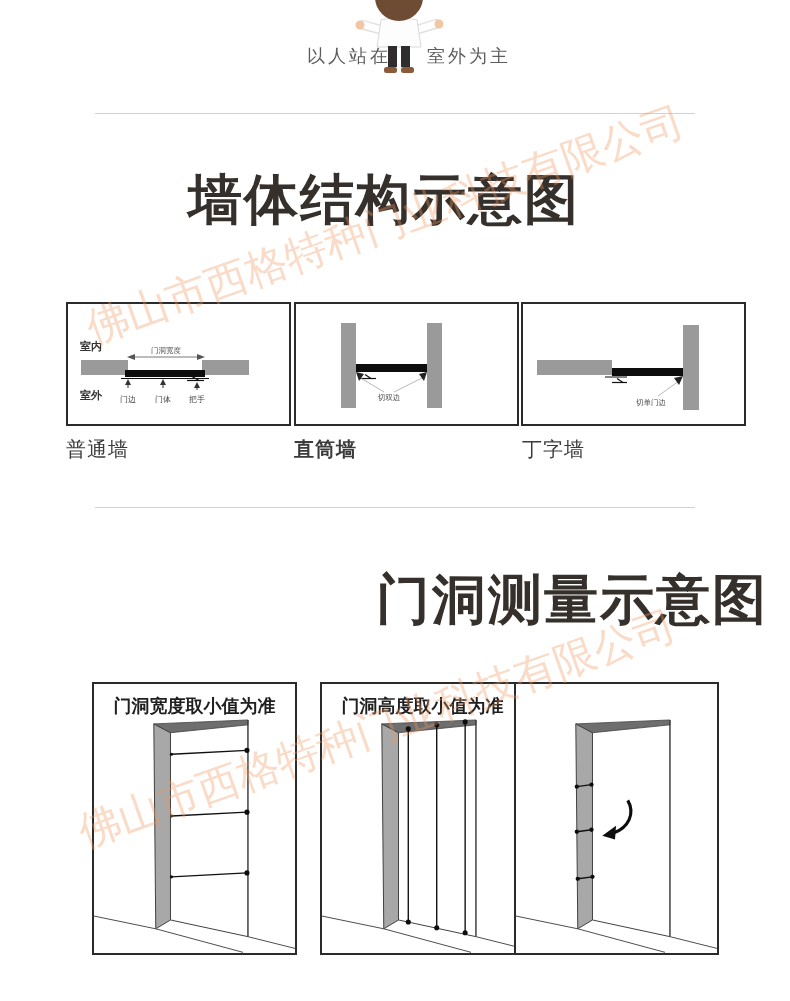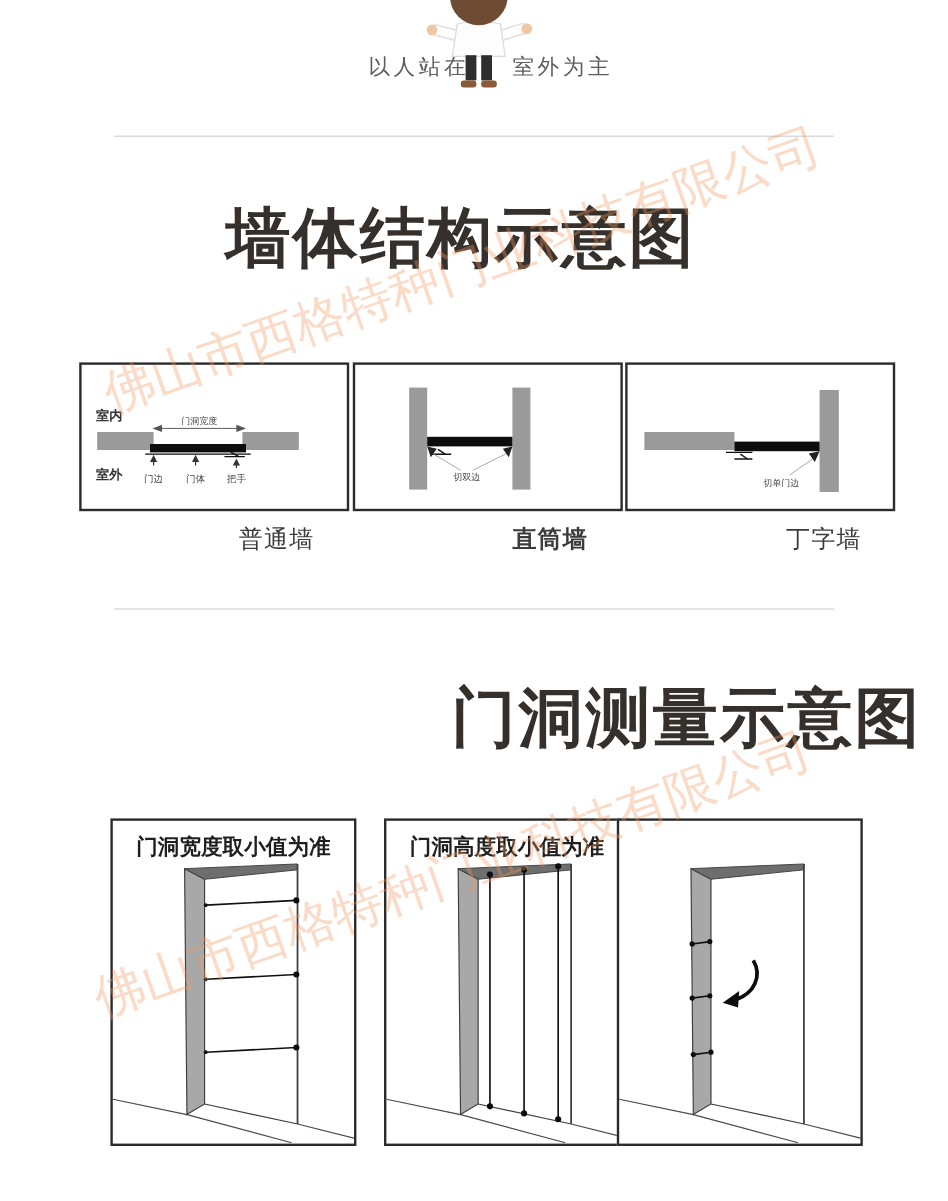--- a/index.html
+++ b/index.html
@@ -19,21 +19,21 @@
   .sec-title{
     left:0;width:768px;text-align:center;
     font-size:54px;line-height:58px;font-weight:900;color:#35302b;letter-spacing:2px;
   }
   
   .wall-box{
     top:302px;width:225px;height:124px;border:2px solid #2b2b2b;background:#fff;box-sizing:border-box;
   }
   .wall-box svg{display:block;width:192px;height:120px;}
   .caption{
-    top:436px;width:196px;text-align:right;font-size:20px;color:#3b3b3b;letter-spacing:1px;
+    top:436px;width:196px;text-align:left;font-size:20px;color:#3b3b3b;letter-spacing:1px;
   }
   
   .meas-box{
     top:682px;width:205px;height:273px;border:2px solid #2b2b2b;background:#fff;box-sizing:border-box;
   }
   .meas-head{
     position:absolute;top:10px;left:0;width:100%;text-align:center;
     font-size:18px;font-weight:700;color:#1f1f1f;letter-spacing:0px;
   }
   .meas-box svg{position:absolute;left:0;top:0;width:201px;height:269px;}

